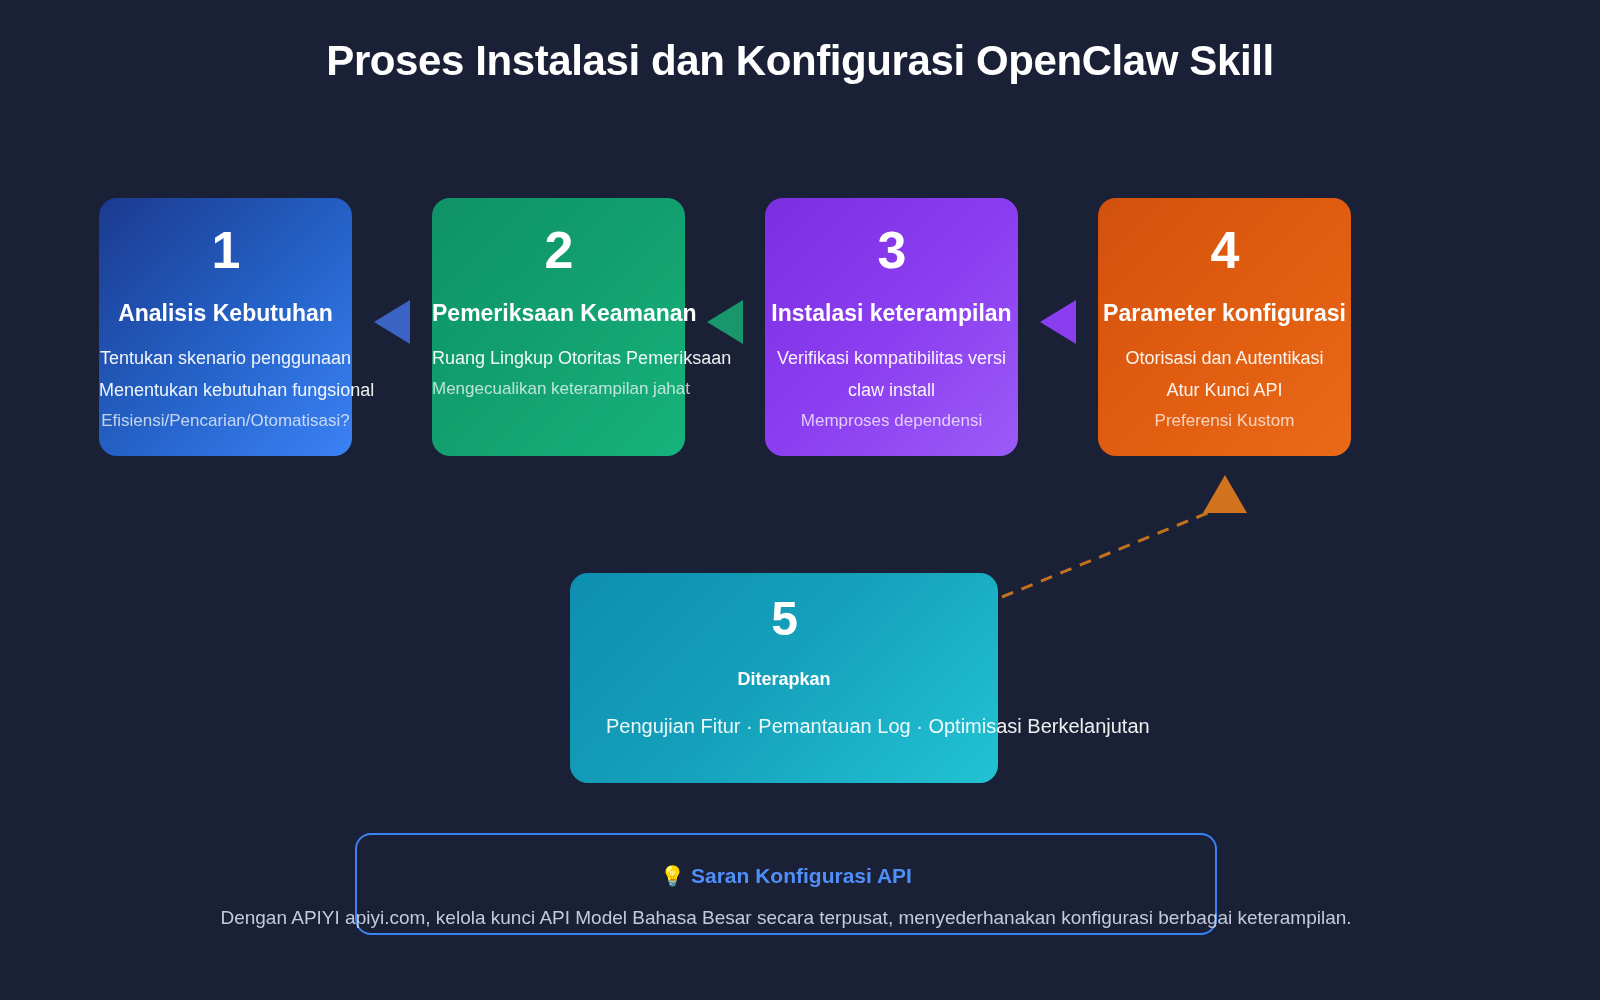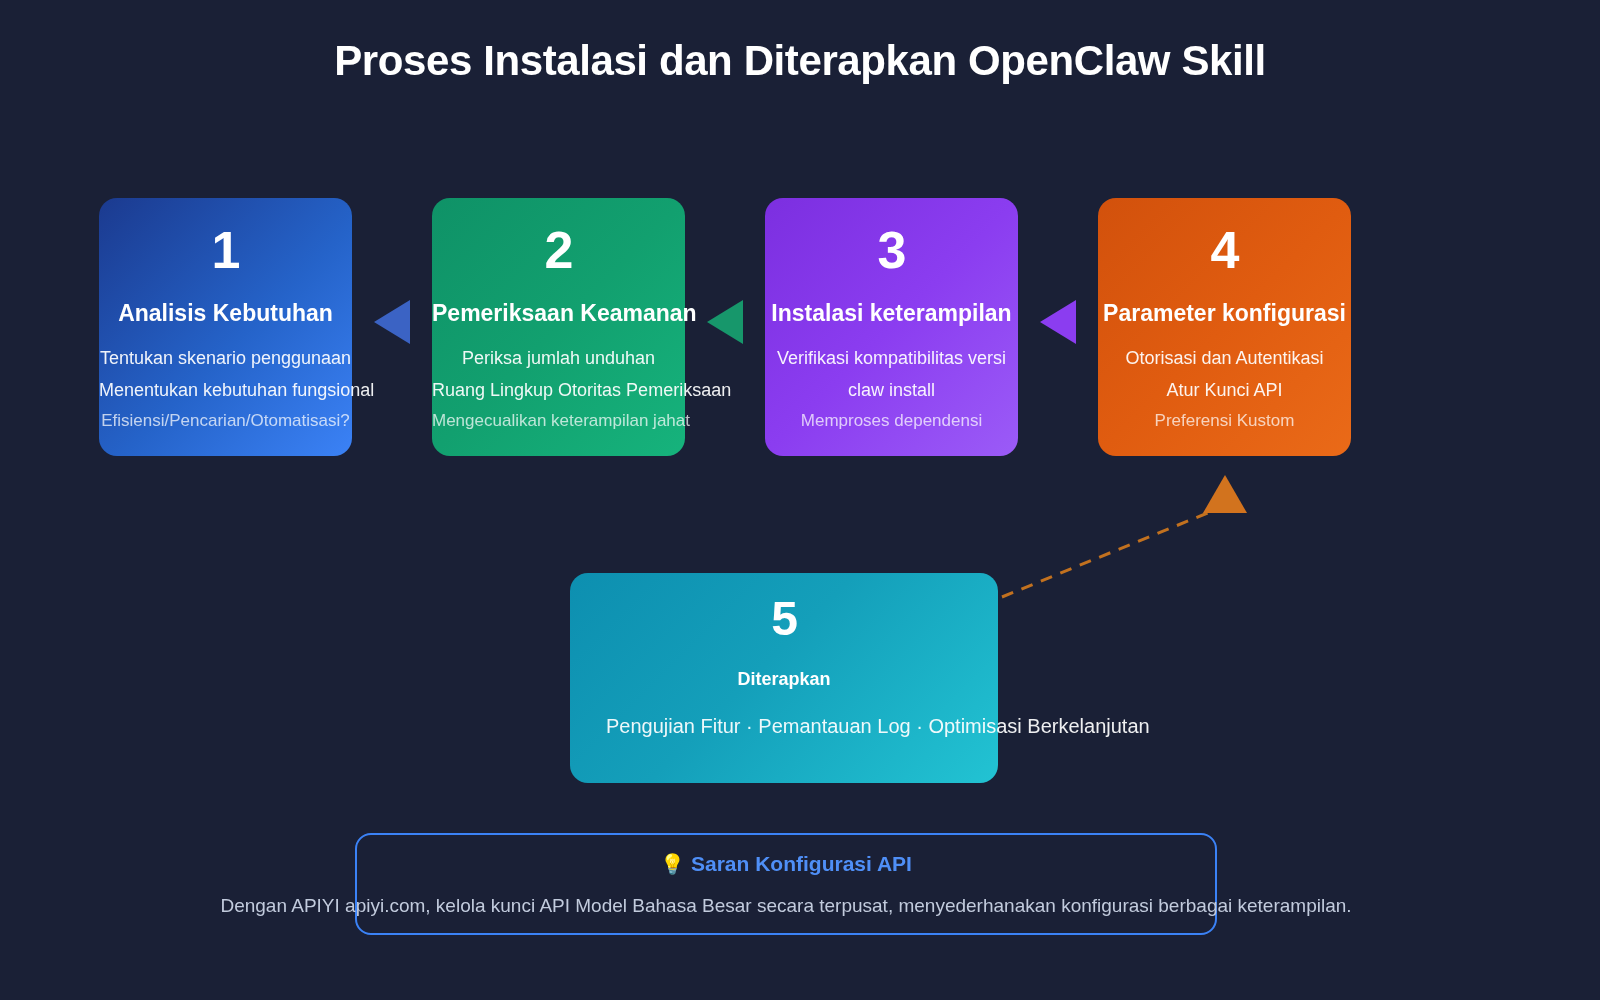--- a/index.html
+++ b/index.html
@@ -144,21 +144,21 @@
     border: 2px solid #3b82f6;
     border-radius: 16px;
     box-sizing: border-box;
     background: transparent;
     text-align: center;
   }
   #callout .callout-title {
     font-size: 21px;
     font-weight: bold;
     color: #4f8ff7;
-    padding-top: 16px;
+    padding-top: 28px;
     line-height: 1.25;
     white-space: nowrap;
   }
   #callout .callout-title .bulb {
     font-size: 20px;
     margin-right: 6px;
   }
   #callout .callout-body {
     font-size: 19px;
     color: #c2cbdd;
@@ -172,38 +172,37 @@
     width: 1400px;
     text-align: center;
   }
 </style>
 </head>
 <body>
 
 <div class="stage">
 
   <div class="header">
-    <h1 class="title">Proses Instalasi dan Diterapkan OpenClaw Skill</h1>
+    <h1 class="title">Proses Instalasi dan Konfigurasi OpenClaw Skill</h1>
   </div>
 
   <div class="card" id="card-1">
     <div class="num">1</div>
     <div class="cardtitle">Analisis Kebutuhan</div>
     <div class="lines">
       <div class="line">Tentukan skenario penggunaan</div>
       <div class="line">Menentukan kebutuhan fungsional</div>
       <div class="line dim">Efisiensi/Pencarian/Otomatisasi?</div>
     </div>
   </div>
 
   <div class="card" id="card-2">
     <div class="num">2</div>
     <div class="cardtitle">Pemeriksaan Keamanan</div>
     <div class="lines">
-      <div class="line">Periksa jumlah unduhan</div>
       <div class="line">Ruang Lingkup Otoritas Pemeriksaan</div>
       <div class="line dim">Mengecualikan keterampilan jahat</div>
     </div>
   </div>
 
   <div class="card" id="card-3">
     <div class="num">3</div>
     <div class="cardtitle">Instalasi keterampilan</div>
     <div class="lines">
       <div class="line">Verifikasi kompatibilitas versi</div>

